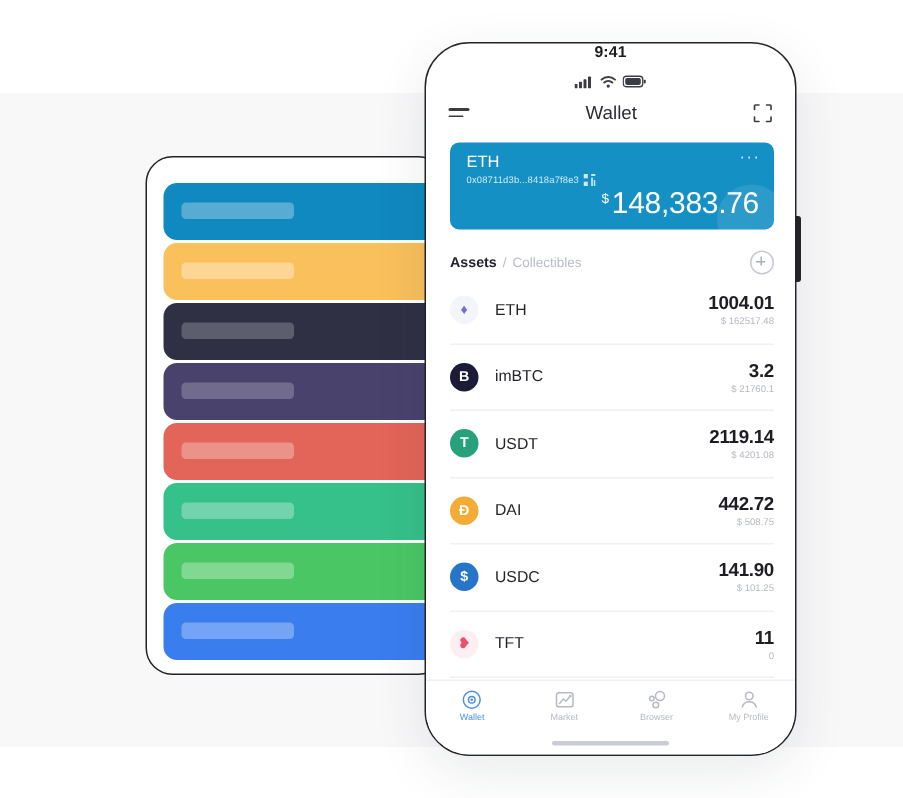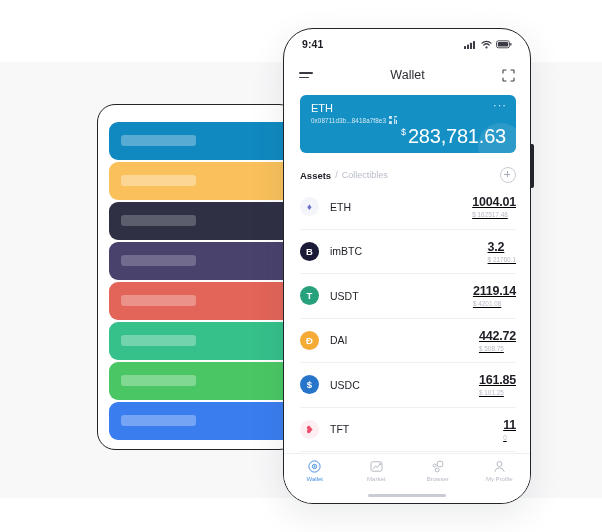--- a/index.html
+++ b/index.html
@@ -101,20 +101,21 @@
   .statusbar {
     position: absolute;
     left: 0; top: 0;
     width: 100%;
     height: 30px;
     display: flex;
     align-items: center;
     justify-content: space-between;
     padding: 0 18px;
     box-sizing: border-box;
+    flex-direction: column;
   }
   .status-time {
     font-size: 10.5px;
     font-weight: 700;
     color: #1c1c23;
     letter-spacing: 0.1px;
   }
   .status-icons {
     display: flex;
     align-items: center;
@@ -278,21 +279,21 @@
     color: #ffffff;
     overflow: hidden;
   }
   .asset-symbol {
     margin-left: 11px;
     font-size: 10.5px;
     color: #23232b;
   }
   .asset-values {
     margin-left: auto;
-    text-decoration: underline;
+    text-align: right;
   }
   .asset-amount {
     font-size: 12.5px;
     color: #1d1d25;
     font-weight: 700;
     letter-spacing: -0.2px;
   }
   .asset-fiat {
     font-size: 6.4px;
     color: #b6b9c4;
@@ -423,21 +424,21 @@
         <rect x="0" y="0" width="3.6" height="3.6"></rect>
           <rect x="6.4" y="0" width="3.6" height="1.6"></rect>
         <rect x="0" y="6.4" width="3.6" height="3.6"></rect>
           <rect x="6.4" y="3" width="1.4" height="7"></rect>
         <rect x="8.6" y="5" width="1.4" height="5"></rect>
       </g>
     </svg>
     <span class="eth-dots">···</span>
     <span class="eth-amount">
       <span class="cur">$</span>
-      <span>283,781.63</span>
+      <span>148,383.76</span>
     </span>
   </div>
 
   <div class="assets-row">
     <span class="tab-assets">Assets</span>
     <span class="tab-sep">/</span>
     <span class="tab-collect">Collectibles</span>
     <span class="plus-btn"></span>
   </div>
 
@@ -471,21 +472,21 @@
         <span class="asset-symbol">DAI</span>
         <div class="asset-values">
           <div class="asset-amount">442.72</div>
           <div class="asset-fiat">$ 508.75</div>
         </div>
       </div>
       <div class="asset-row">
         <div class="asset-icon" style="background: rgb(39, 117, 202); color: rgb(255, 255, 255);">$</div>
         <span class="asset-symbol">USDC</span>
         <div class="asset-values">
-          <div class="asset-amount">161.85</div>
+          <div class="asset-amount">141.90</div>
           <div class="asset-fiat">$ 101.25</div>
         </div>
       </div>
       <div class="asset-row">
         <div class="asset-icon" style="background: rgb(253, 239, 241); color: rgb(239, 78, 106);">❥</div>
         <span class="asset-symbol">TFT</span>
         <div class="asset-values">
           <div class="asset-amount">11</div>
           <div class="asset-fiat">0</div>
         </div>

